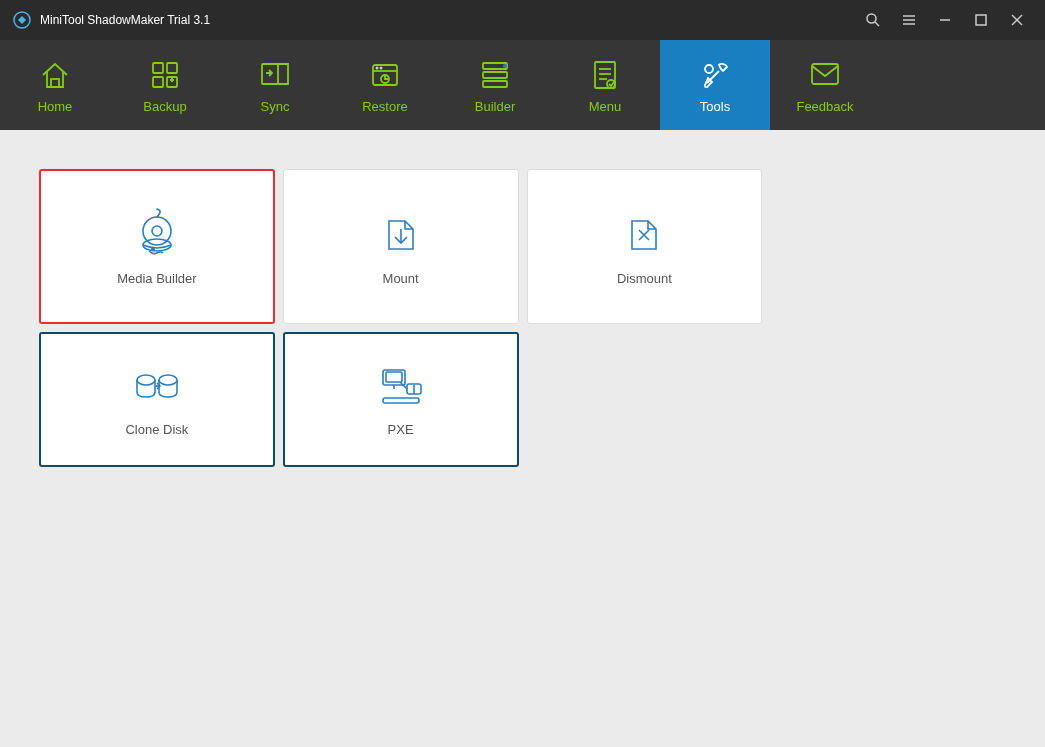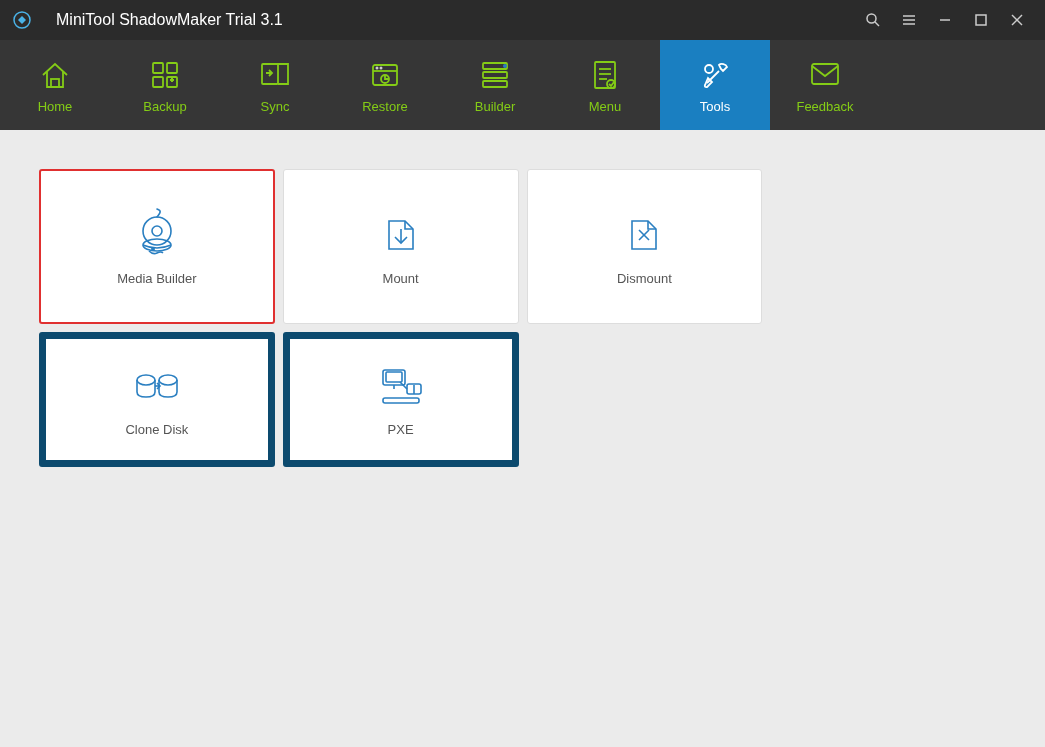--- a/index.html
+++ b/index.html
@@ -17,23 +17,23 @@
       height: 40px;
       background: #2b2b2b;
       display: flex;
       align-items: center;
       justify-content: space-between;
       padding: 0 12px;
     }
     .title-bar-left {
       display: flex;
       align-items: center;
-      gap: 24px;
+      gap: 8px;
       color: #ffffff;
-      font-size: 16px;
+      font-size: 12px;
     }
     .title-logo {
       width: 20px;
       height: 20px;
       color: #4ab3e8;
     }
     .title-bar-right {
       display: flex;
       align-items: center;
       gap: 4px;
@@ -134,21 +134,21 @@
       stroke-width: 1.6;
     }
 
     .tools-row2 {
       display: grid;
       grid-template-columns: repeat(4, 1fr);
       gap: 8px;
     }
     .tool-card-half {
       background: #ffffff;
-      border: 7px solid #0c4a6e;
+      border: 2px solid #0c4a6e;
       border-radius: 3px;
       display: flex;
       flex-direction: column;
       align-items: center;
       justify-content: center;
       height: 135px;
       cursor: pointer;
       gap: 12px;
       color: #555;
       font-size: 13px;

